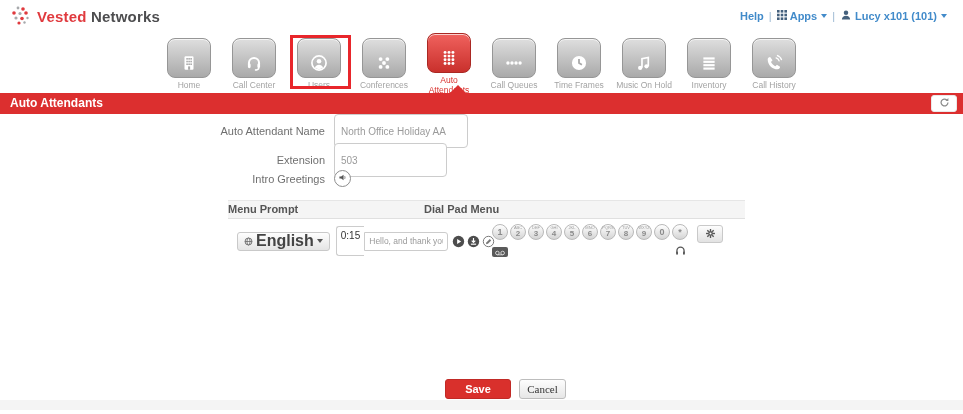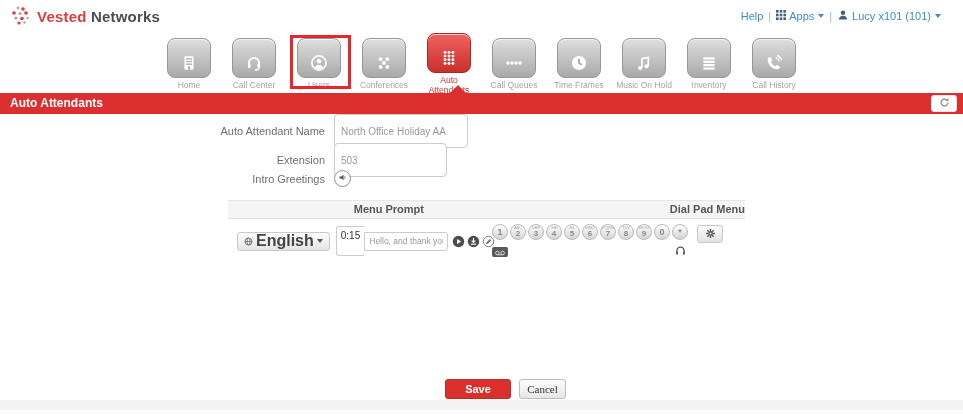--- a/index.html
+++ b/index.html
@@ -1,28 +1,28 @@
 <!DOCTYPE html>
 <html><head>
 <meta charset="utf-8">
 <style>
   * { margin:0; padding:0; box-sizing:border-box; }
   html,body { background:#fff; }
   body { font-family:"Liberation Sans", sans-serif; }
   .page { position:relative; width:963px; height:414px; background:#fff; overflow:hidden; }
 
   
-  .topbar { position:absolute; top:0; left:0; right:12px; height:30px; background:#fff;padding-left:32px; }
+  .topbar { position:absolute; top:0; left:0; right:6px; height:30px; background:#fff;padding-left:32px; }
   .brand { position:absolute; left:10px; top:5px; display:flex; align-items:center; gap:5px; }
   .brand svg { display:block; }
   .brand-text { font-size:15px; font-weight:bold; letter-spacing:.2px; }
   .brand-primary { color:#e03a3e; }
   .brand-secondary { color:#4d4d4f; }
   .toplinks { position:absolute; right:10px; top:9px; font-size:11px; color:#428bca; display:flex; align-items:center; gap:5px; white-space:nowrap; }
-  .toplinks a { color:#428bca; text-decoration:none; display:inline-flex; align-items:center; gap:3px; cursor:pointer; }
+  .toplinks a { color:#428bca; text-decoration:none; display:inline-flex; align-items:center; gap:3px; cursor:pointer;font-weight:bold; }
   .toplinks .sep { color:#9ab7d2; }
   .caret-down { width:0; height:0; border-left:3px solid transparent; border-right:3px solid transparent; border-top:4px solid #428bca; display:inline-block; margin-left:1px; }
 
   
   .nav { position:absolute; top:33px; left:0; right:0; display:flex; justify-content:center; gap:21px;align-items:center; }
   .nav-item { position:relative; width:44px; text-align:center; }
   .nav-btn { display:block; width:44px; height:40px; border-radius:8px; border:1px solid #969696;
     background:linear-gradient(#dedede,#a9a9a9); cursor:pointer;
     box-shadow:inset 0 1px 0 rgba(255,255,255,.7); }
   .nav-btn svg { display:block; margin:10px auto 0; }
@@ -44,21 +44,21 @@
   .form-row { position:absolute; left:0; display:flex; align-items:center;margin-left:24px; }
   .form-label { width:310px; text-align:right; padding-right:9px; font-size:11px; color:#6f6f6f; }
   .form-input { height:21px; border:1px solid #ccc; border-radius:4px; padding:16px 6px; font-size:10px; color:#9a9a9a;
     font-family:"Liberation Sans",sans-serif; background:#fff; }
   .speaker-btn { width:17px; height:17px; border-radius:50%; border:1px solid #8d8d8d; background:#fff;
     display:flex; align-items:center; justify-content:center; cursor:pointer; }
 
   
   .aa-table { position:absolute; left:228px; top:200px; width:517px; }
   .aa-thead { display:flex; height:19px; background:#f5f5f5; border-top:1px solid #e6e6e6; border-bottom:1px solid #e0e0e0; }
-  .aa-th { font-size:11px; font-weight:bold; color:#555; line-height:17px; text-align:right; }
+  .aa-th { font-size:11px; font-weight:bold; color:#555; line-height:17px; text-align:left; }
   .aa-th.left { width:196px; }
   .aa-th.right { flex:1; }
   .prompt-row { position:relative; height:62px; }
   .prompt-left { position:absolute; left:9px; top:7px; display:flex; align-items:center; }
   .lang-btn { height:19px; display:inline-flex; align-items:center; gap:3px; padding:0 6px;
     background:linear-gradient(#fefefe,#e4e4e4); border:1px solid #c9c9c9; border-radius:3px;
     font-size:16px; font-weight:bold; color:#444; cursor:pointer; }
   .lang-caret { width:0; height:0; border-left:3px solid transparent; border-right:3px solid transparent; border-top:4px solid #555; }
   .dur-box { height:30px; margin-left:6px; border:1px solid #ccc; border-right:0; border-radius:3px 0 0 3px;
     background:#fff; font-size:10px; color:#333; padding:0 4px; line-height:17px; }

